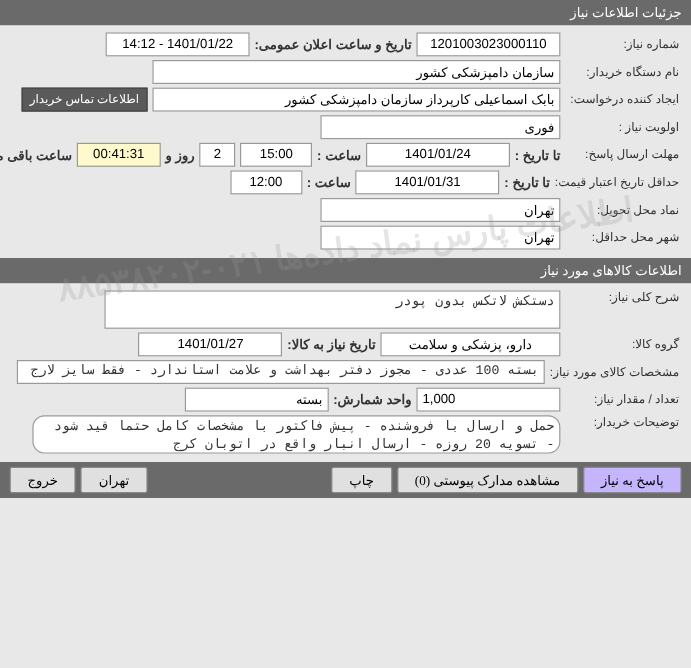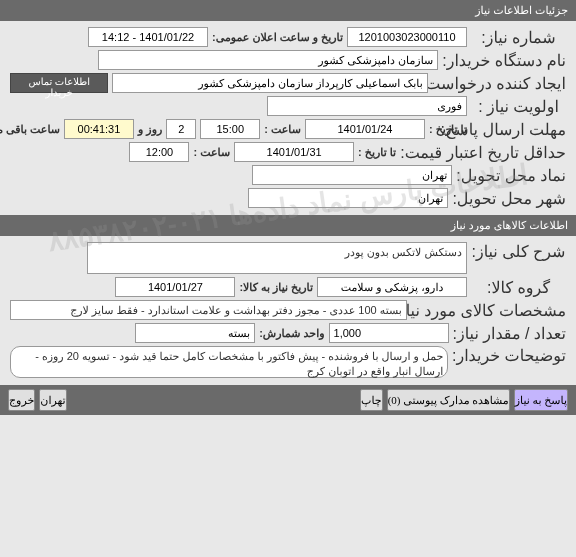--- a/index.html
+++ b/index.html
@@ -36,24 +36,24 @@
   padding: 4px 10px;
 }
 .row {
   display: flex;
   align-items: center;
   margin-bottom: 3px;
   gap: 4px;
 }
 .label {
   white-space: nowrap;
-  font-size: 16px;
+  font-size: 10px;
   color: #333;
   min-width: 95px;
-  text-align: center;
+  text-align: right;
 }
 .label-inline {
   white-space: nowrap;
   font-size: 11px;
   color: #333;
   font-weight: bold;
 }
 .input-box {
   border: 1px solid #999;
   background: #fff;
@@ -61,21 +61,21 @@
   font-size: 11px;
   font-family: Tahoma, Arial;
   text-align: center;
   height: 20px;
 }
 .textarea-box {
   border: 1px solid #999;
   background: #fff;
   padding: 2px 4px;
   font-size: 11px;
-  font-family: Liberation Sans, sans-serif;
+  font-family: Liberation Mono, monospace;
   text-align: right;
   line-height: 1.4;
 }
 .w-id { width: 120px; }
 .w-datetime { width: 120px; }
 .w-long { width: 340px; }
 .w-date { width: 120px; }
 .w-time { width: 60px; }
 .w-days { width: 30px; }
 .w-countdown { width: 70px; background: #fffacd; }
@@ -99,21 +99,21 @@
 .footer {
   background: #6a6a6a;
   padding: 4px 8px;
   display: flex;
   align-items: center;
   gap: 4px;
   justify-content: flex-start;
 }
 .btn {
   border: 1px solid #888;
-  padding: 2px 0;
+  padding: 2px 14px;
   font-size: 11px;
   font-family: Tahoma;
   cursor: pointer;
   height: 22px;
   border-radius: 2px;
 }
 .btn-primary { background: #c4b5fd; color: #000; }
 .btn-default { background: #e0e0e0; color: #000; }
 .spacer { flex: 1; }
 .right-align { text-align: right !important; }
@@ -170,21 +170,21 @@
     <span class="label-inline">ساعت :</span>
     <input class="input-box w-time" readonly="" value="12:00" style="">
   </div>
 
   <div class="row">
     <span class="label">نماد محل تحویل:</span>
     <input class="input-box w-city right-align" readonly="" value="تهران" style="">
   </div>
 
   <div class="row">
-    <span class="label">شهر محل تحویل:</span>
+    <span class="label">شهر محل حداقل:</span>
     <input class="input-box w-city right-align" readonly="" value="تهران" style="">
   </div>
 
 </div>
 
 <div class="section-header">اطلاعات کالاهای مورد نیاز</div>
 
 <div class="form-area">
 
   <div class="row" style="align-items:flex-start;">

